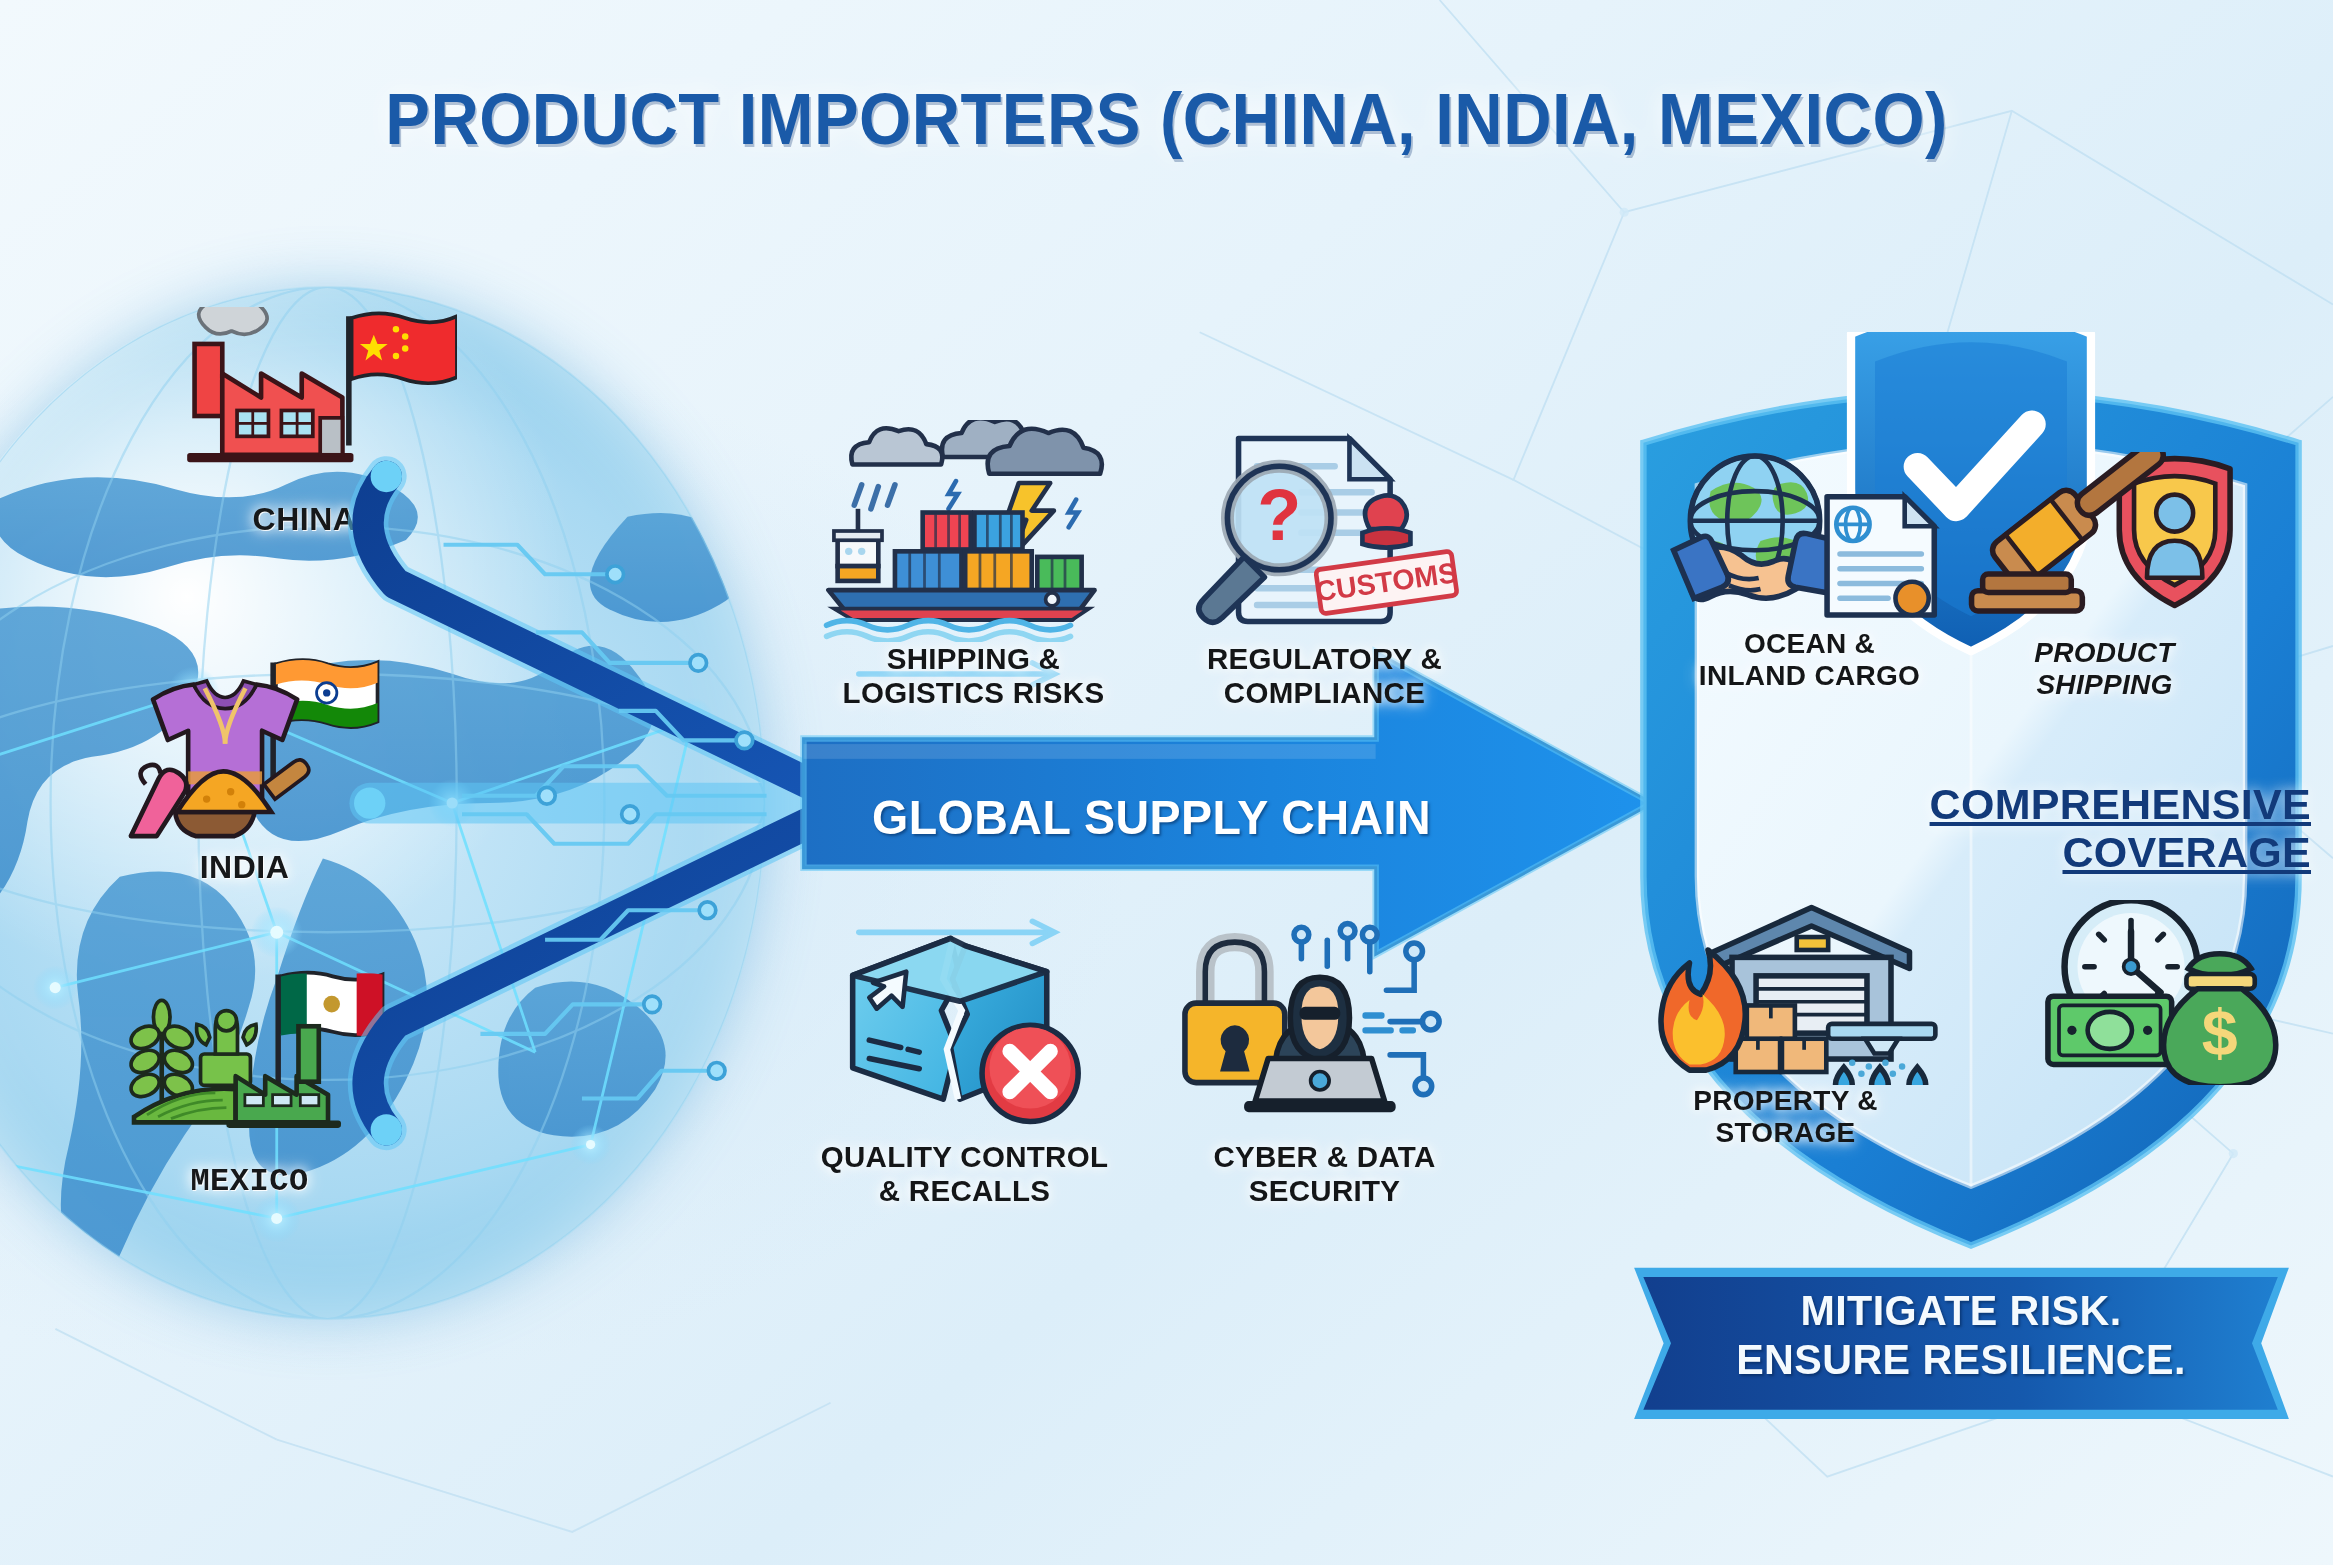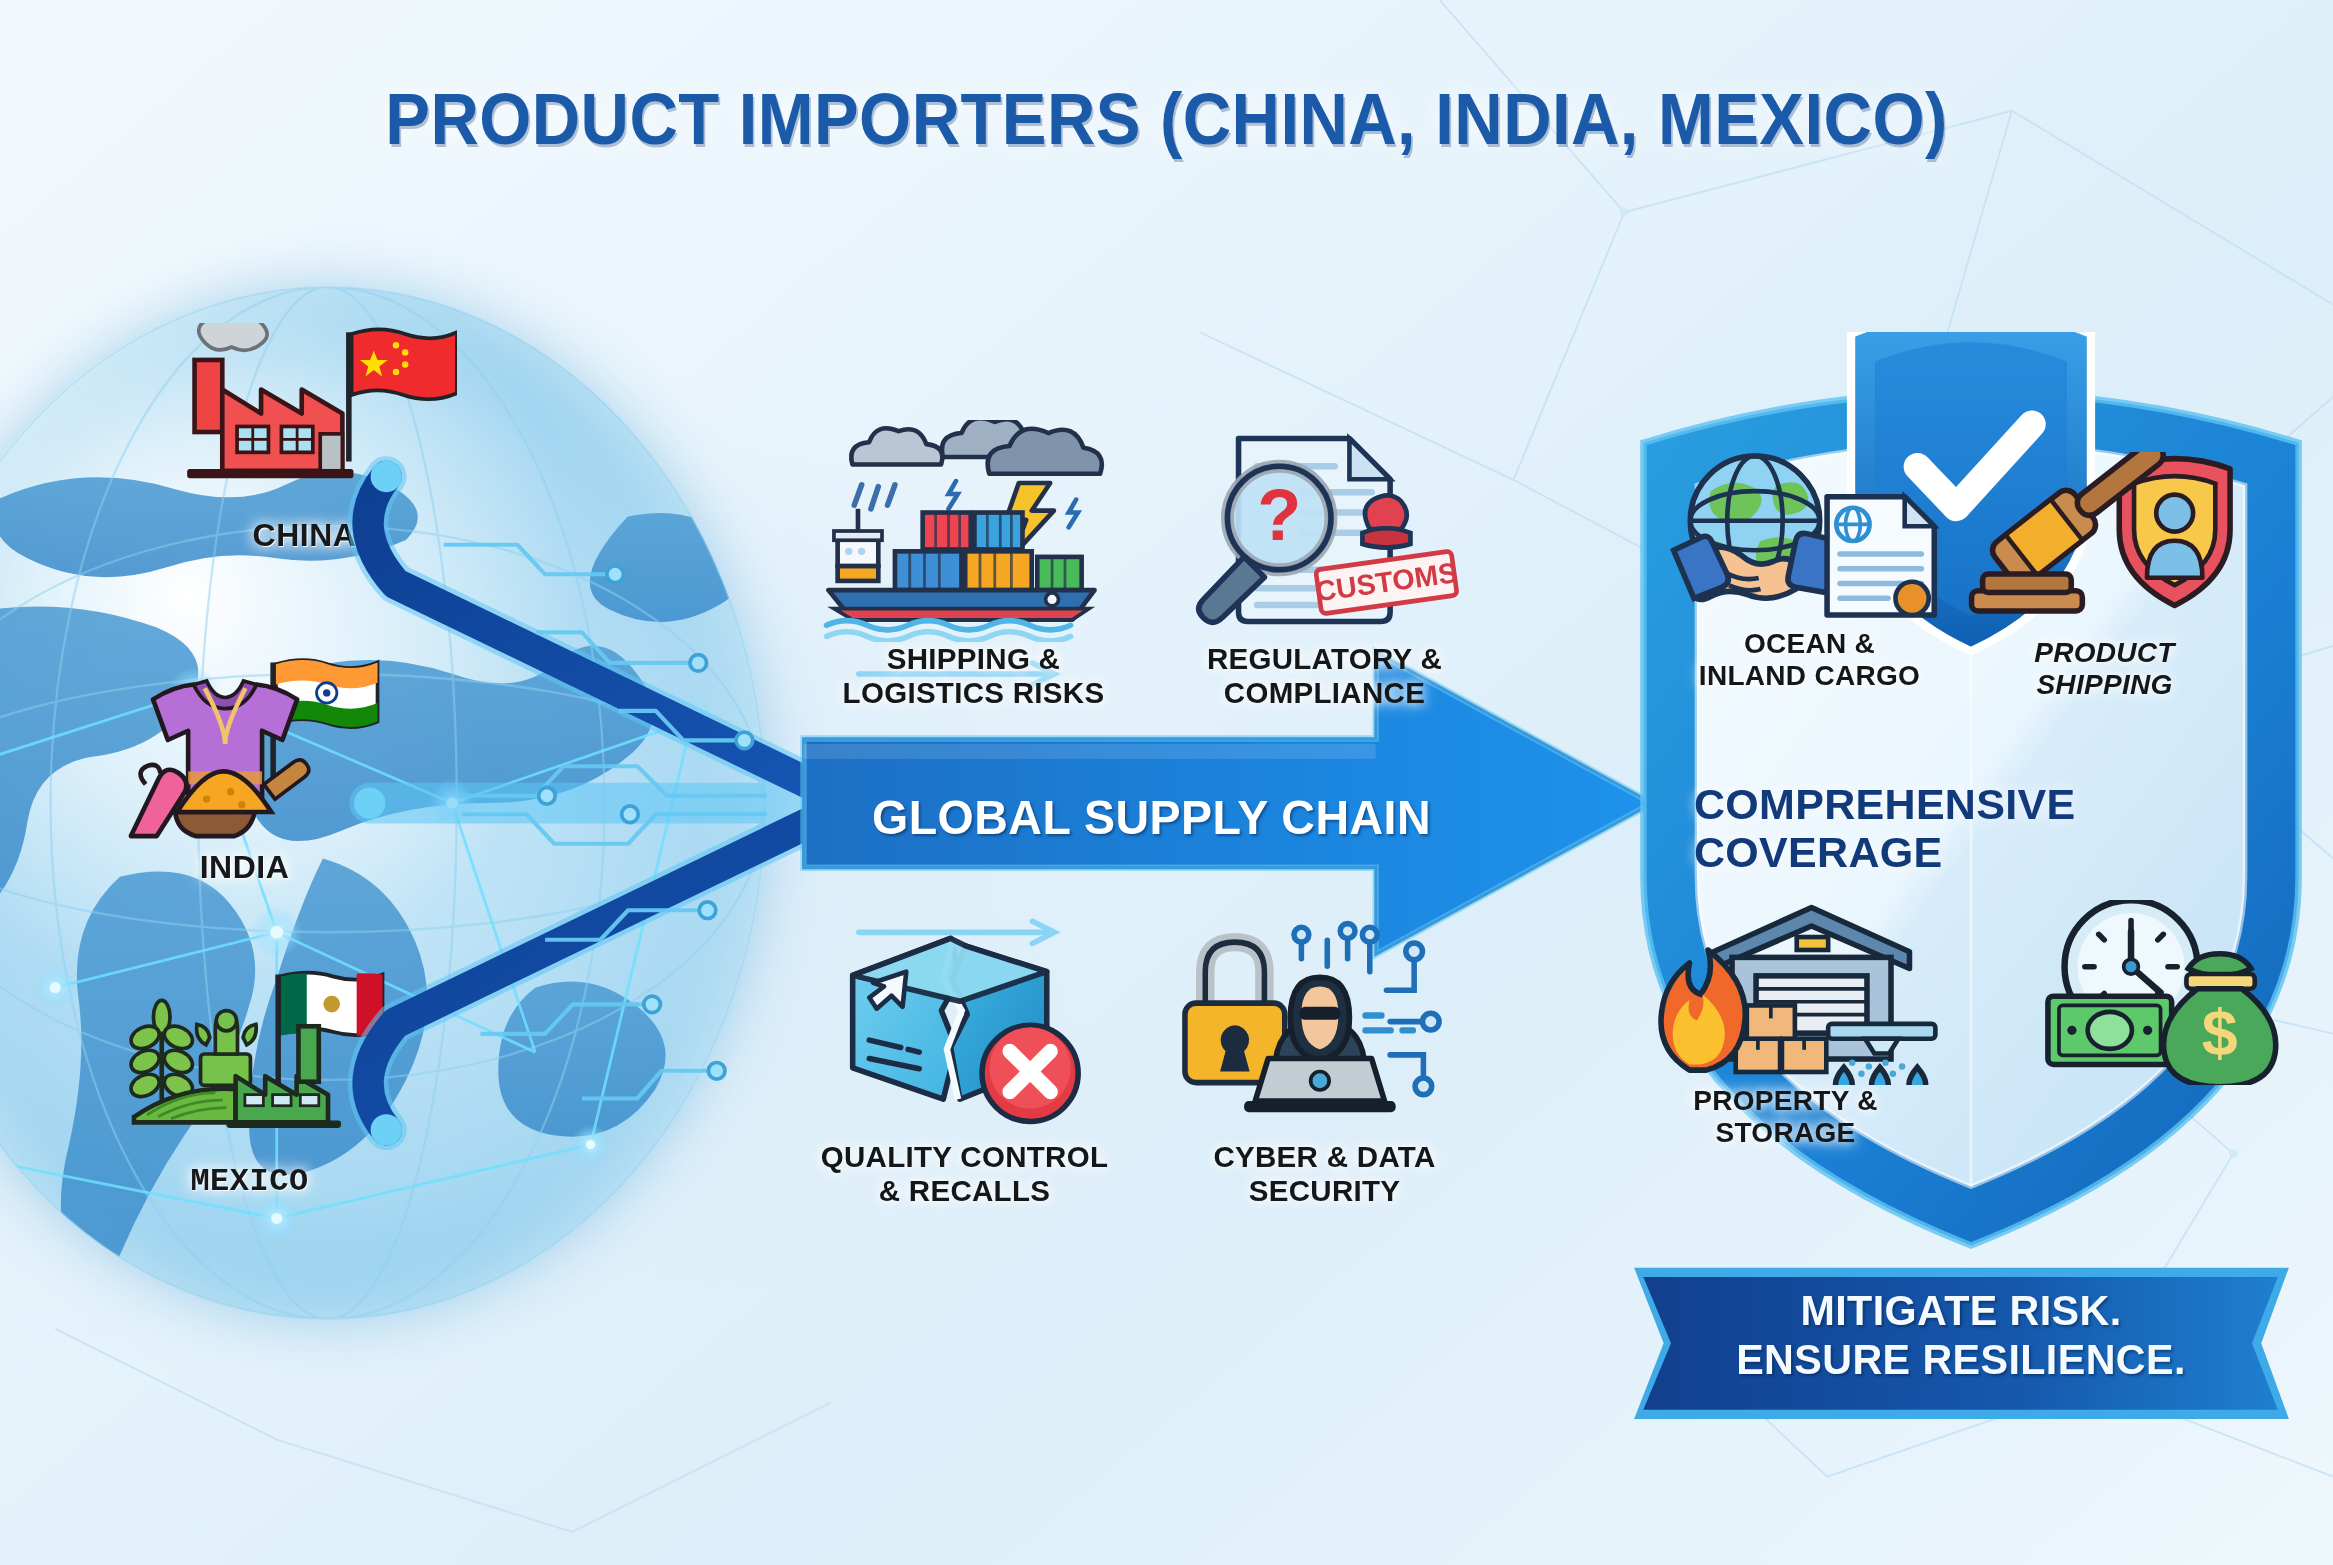--- a/index.html
+++ b/index.html
@@ -39,21 +39,21 @@
   }
   #globe-svg{position:absolute;left:0;top:0;width:877px;height:1034px;}
 
   
   .country{position:absolute;text-align:center;width:305px;}
   .country .ico{position:relative;height:194px;}
   .country .lbl{
     font-size:32px;font-weight:bold;color:#16181a;letter-spacing:0.5px;
     text-shadow:0 0 11px #fff,0 0 18.5px #fff,0.9px 0.9px 0 rgba(255,255,255,.9);
   }
-  #c-china{left:152px;top:323px;}
+  #c-china{left:152px;top:307px;}
   #c-india{left:92px;top:655px;}
   #c-mexico{left:97px;top:969px;font-family:Liberation Mono, monospace;}
 
   
   .risk{position:absolute;width:305px;text-align:center;}
   .risk .ico{height:222px;position:relative;}
   .risk .lbl{
     font-size:29.5px;font-weight:bold;color:#141618;line-height:1.16;letter-spacing:0.3px;
     text-shadow:0 0 9.2px #fff,0 0 16.6px #fff;
   }
@@ -78,23 +78,24 @@
   .cov .ico{height:185px;position:relative;}
   .cov .lbl{
     font-size:28px;font-weight:bold;color:#141618;line-height:1.15;letter-spacing:0.3px;
     text-shadow:0 0 9.2px #fff,0 0 16.6px #fff;
   }
   #cov-cargo{left:1657px;top:443px;width:305px;}
   #cov-liab{left:1966px;top:452px;font-style:italic;}
   #cov-prop{left:1647px;top:900px;}
   #cov-inc{left:2035px;top:900px;}
   #shield-title{
-    position:absolute;left:1694px;top:780px;width:517px;text-align:left;
+    position:absolute;left:1794px;top:780px;width:517px;text-align:right;
     font-size:43px;font-weight:bold;color:#123a7a;line-height:1.12;letter-spacing:0.3px;
     text-shadow:0 0 13px rgba(255,255,255,.9);
+    text-decoration:underline;
   }
 
   
   #banner-svg{position:absolute;left:1634px;top:1264px;width:655px;height:166px;}
   #banner-text{
     position:absolute;left:1652px;top:1286px;width:618px;text-align:center;
     font-size:43px;font-weight:bold;color:#f4fafe;line-height:1.15;letter-spacing:0.4px;
     text-shadow:1.8px 1.8px 2.8px rgba(0,30,70,.5);
     transform:scaleX(0.96);
   }

